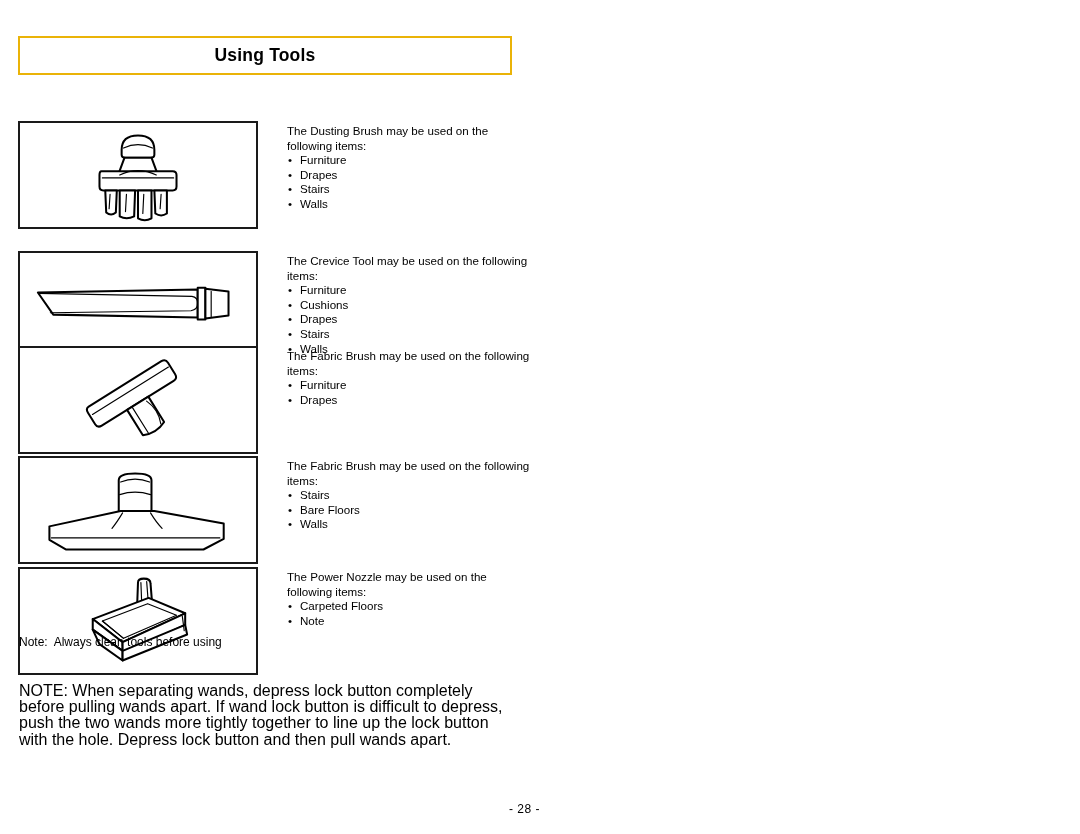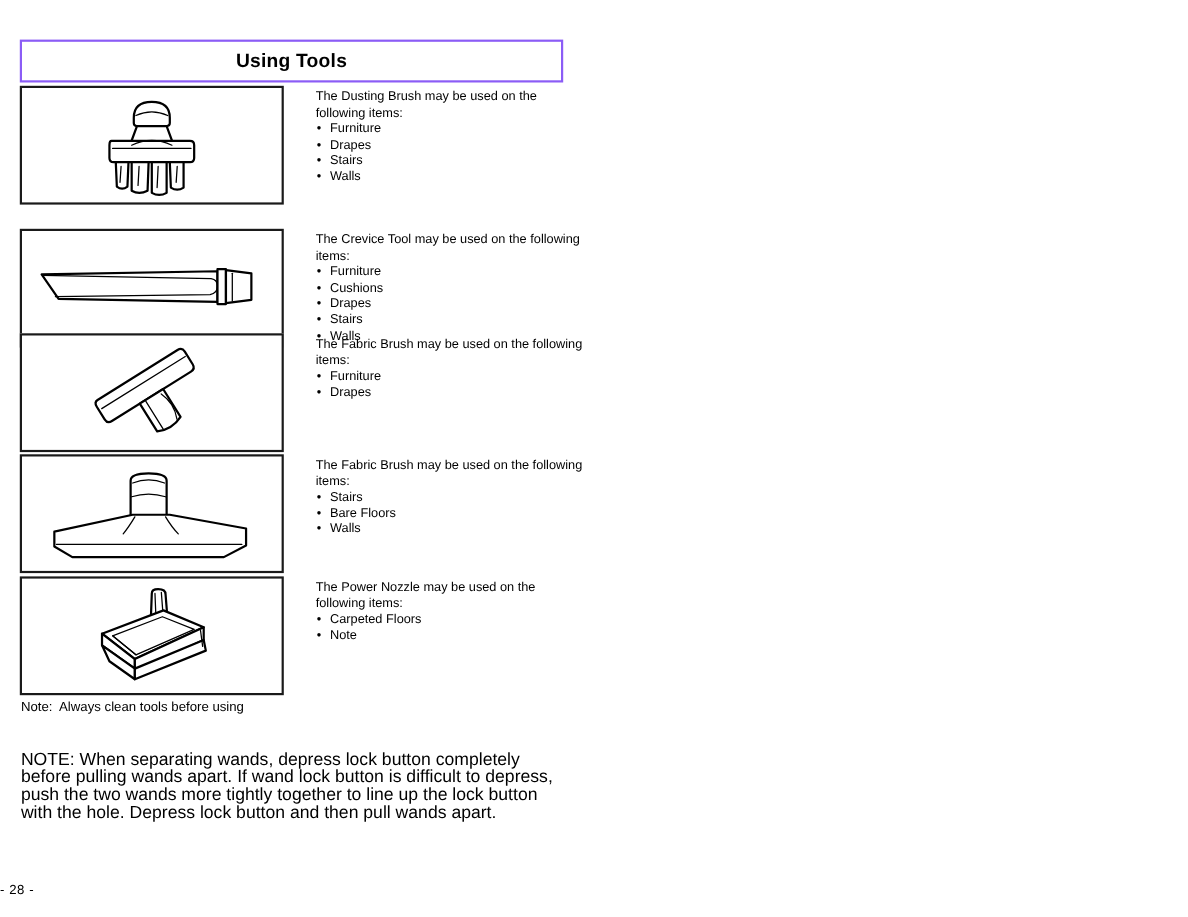--- a/index.html
+++ b/index.html
@@ -24,38 +24,39 @@
     height: 834px;
   }
 
   
   .title-box {
     position: absolute;
     left: 18px;
     top: 36px;
     width: 494px;
     height: 39px;
-    border: 2px solid #8b5cf6;
+    border: 2px solid #eab308;
     box-sizing: border-box;
     display: flex;
     align-items: center;
     justify-content: center;
   }
   .title-text {
     font-size: 17.5px;
     font-weight: bold;
     letter-spacing: 0.2px;
     color: #000;
   }
 
   
   .tool-row {
     position: absolute;
     left: 0;
     width: 540px;
+    margin-top: 43px;
   }
   .img-box {
     position: absolute;
     left: 18px;
     width: 240px;
     height: 108px;
     border: 2px solid #1a1a1a;
     box-sizing: border-box;
     background: #fff;
     overflow: hidden;
@@ -115,21 +116,21 @@
     font-size: 16px;
     line-height: 16.2px;
     text-align: left;
   }
 
   .page-number {
     position: absolute;
     left: 0;
     top: 802px;
     width: 540px;
-    text-align: left;
+    text-align: right;
     font-size: 12px;
     letter-spacing: 0.5px;
   }
   .ink-thin { fill: none; stroke: #000; stroke-width: 1.2; stroke-linejoin: round; stroke-linecap: round; }
   .ink-fill { fill: #fff; stroke: #000; stroke-width: 2.1; stroke-linejoin: round; stroke-linecap: round; }
   .ink-fill-thin { fill: #fff; stroke: #000; stroke-width: 1.3; stroke-linejoin: round; stroke-linecap: round; }
 </style>
 </head>
 <body>
 

